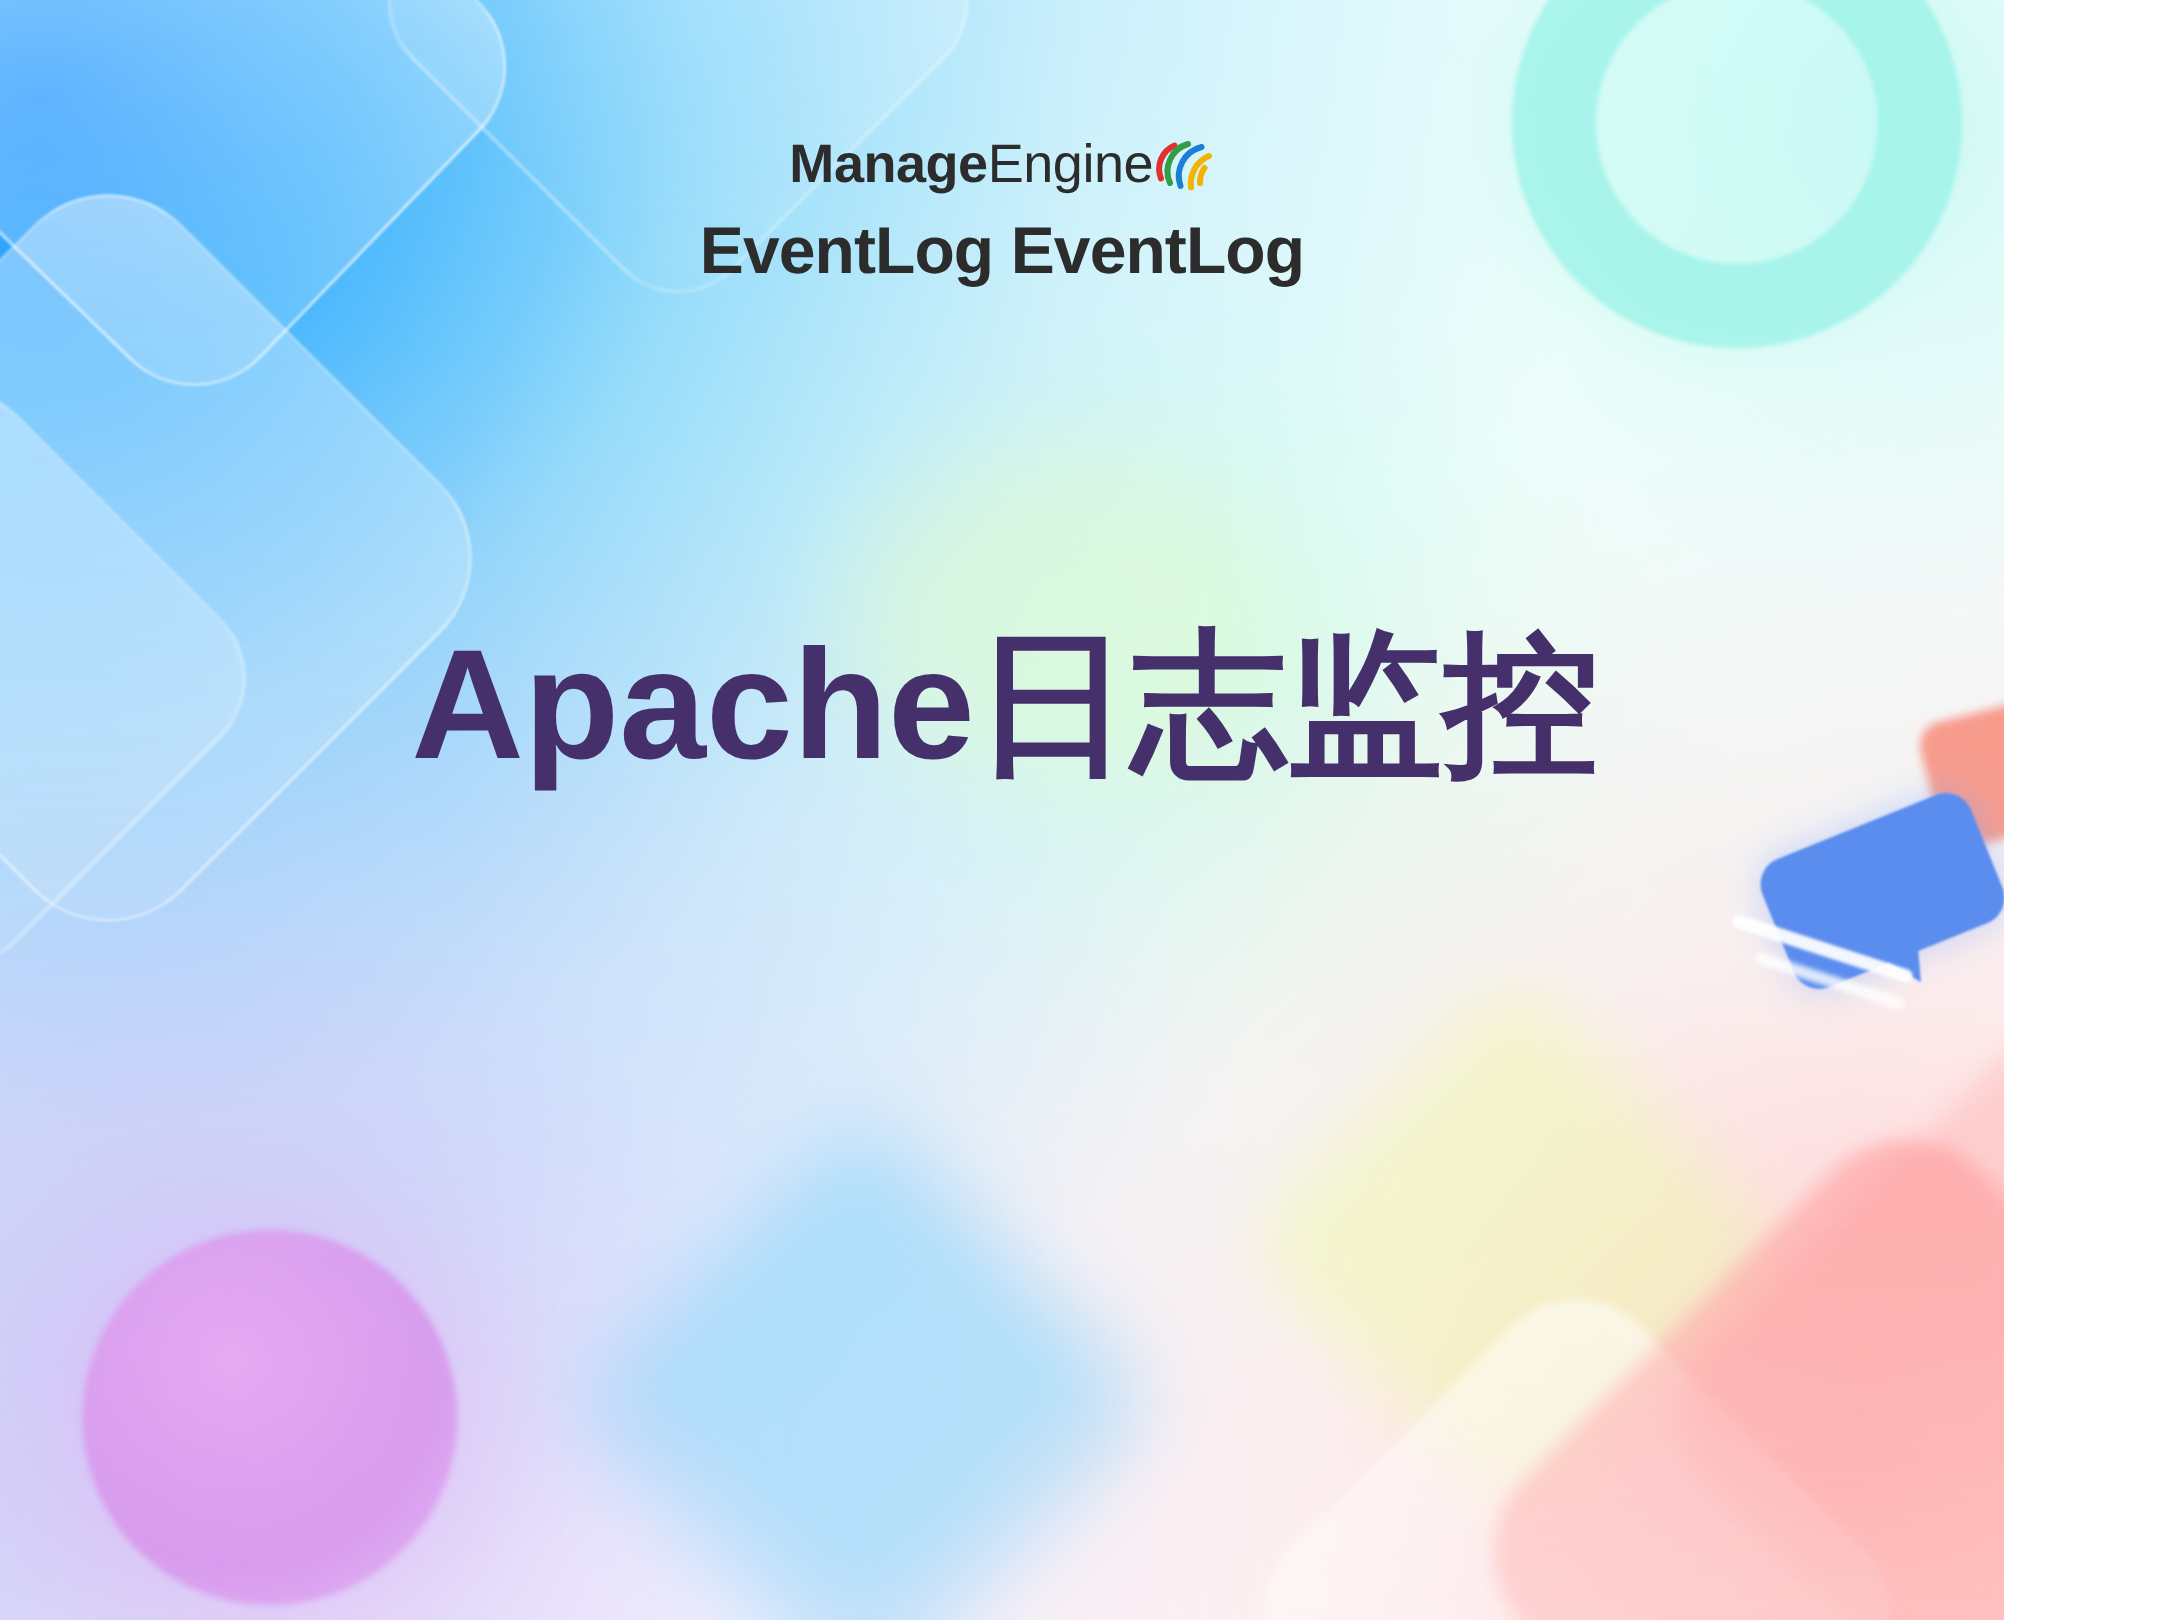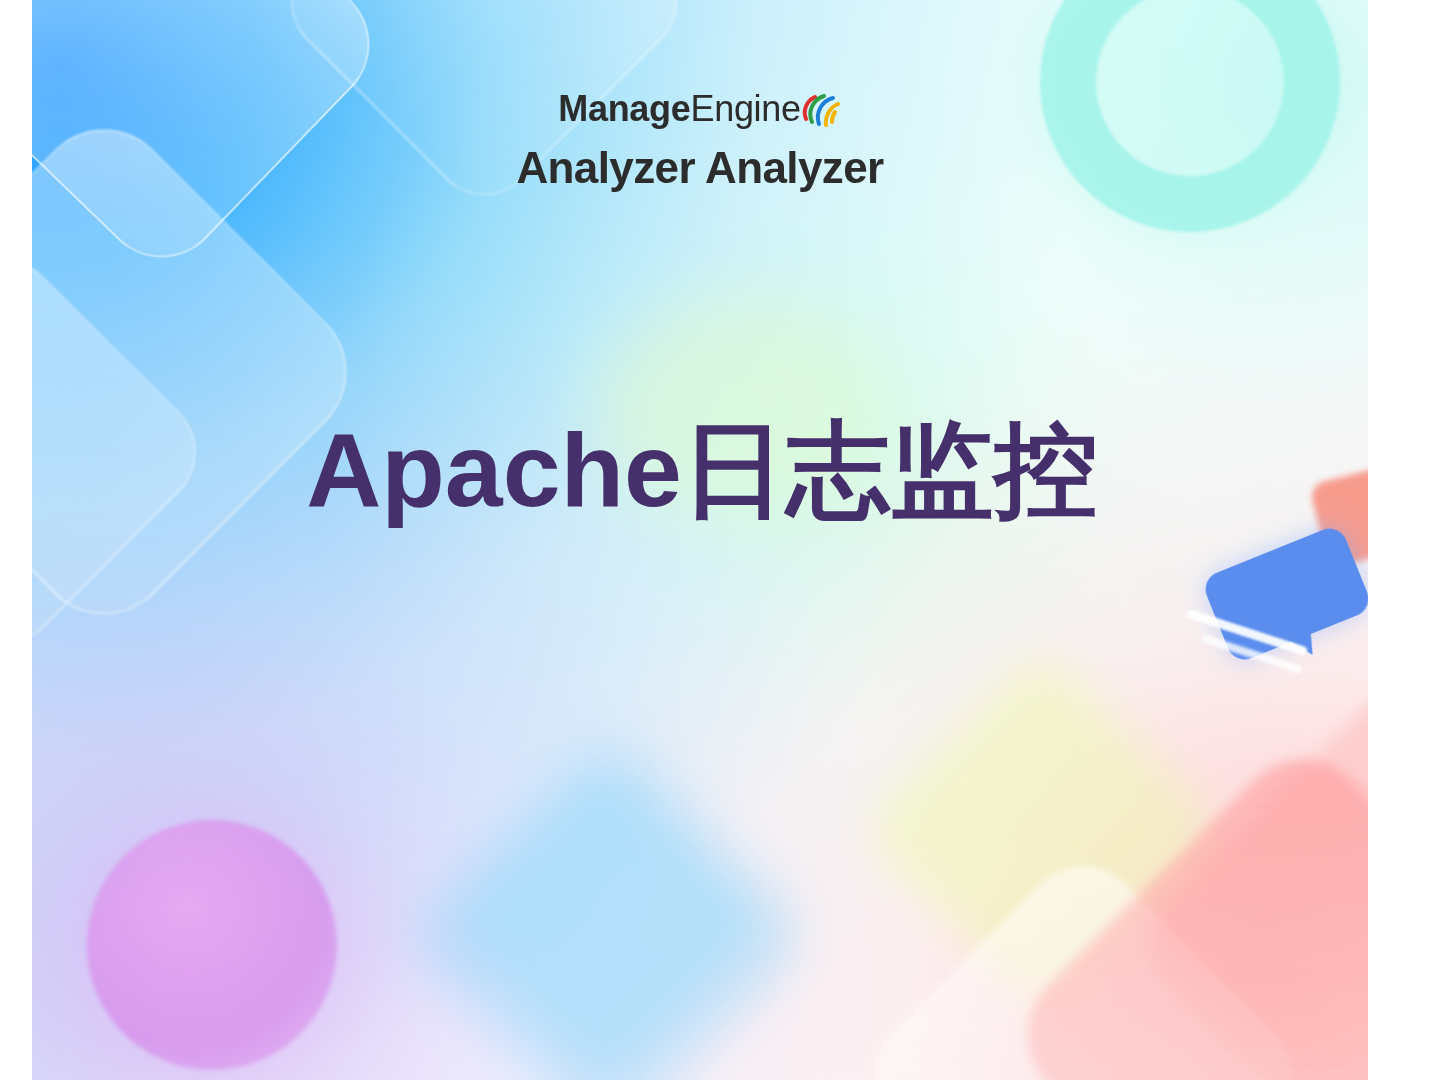--- a/index.html
+++ b/index.html
@@ -10,21 +10,20 @@
   body {
     font-family: "Liberation Sans", sans-serif;
   }
 
   #slide {
     position: relative;
     width: 1336px;
     height: 1080px;
     overflow: hidden;
     background: #7dd3fc;
-    margin-left: 32px;
   }
 
   
   .bg-base {
     position: absolute;
     inset: 0;
     background:
       radial-gradient(circle at 92% 92%, rgba(255,140,140,0.40) 0%, rgba(255,170,170,0.18) 22%, rgba(255,255,255,0) 46%),
       radial-gradient(circle at 10% 88%, rgba(215,150,240,0.50) 0%, rgba(220,175,245,0.22) 24%, rgba(255,255,255,0) 48%),
       radial-gradient(circle at 62% 42%, rgba(205,255,225,0.55) 0%, rgba(230,255,240,0.22) 26%, rgba(255,255,255,0) 52%),
@@ -338,20 +337,20 @@
   <div class="logo-block">
     <div class="logo-line1"><span class="logo-manage">Manage</span><span class="logo-engine">Engine</span><span class="logo-swoosh"><svg width="40" height="38" viewBox="0 0 40 38">
             <g fill="none" stroke-linecap="round">
               <path d="M4 30 A17 17 0 0 1 13 8" stroke="#e03131" stroke-width="4"></path>
               <path d="M10 33 A19 19 0 0 1 22 7" stroke="#2f9e44" stroke-width="4"></path>
               <path d="M17 35 A20 20 0 0 1 31 9" stroke="#1c7ed6" stroke-width="4"></path>
               <path d="M24 36 A20 20 0 0 1 36 15" stroke="#f5b301" stroke-width="4"></path>
               <path d="M30 33 A16 16 0 0 1 33 23" stroke="#f5b301" stroke-width="4"></path>
             </g>
           </svg></span></div>
-    <div class="logo-line2">Analyzer Analyzer</div>
+    <div class="logo-line2">EventLog EventLog</div>
   </div>
 
   <div class="title-block">
     <div class="title-line">Apache日志监控</div>
   </div>
 
 </div>
 
 </body></html>

